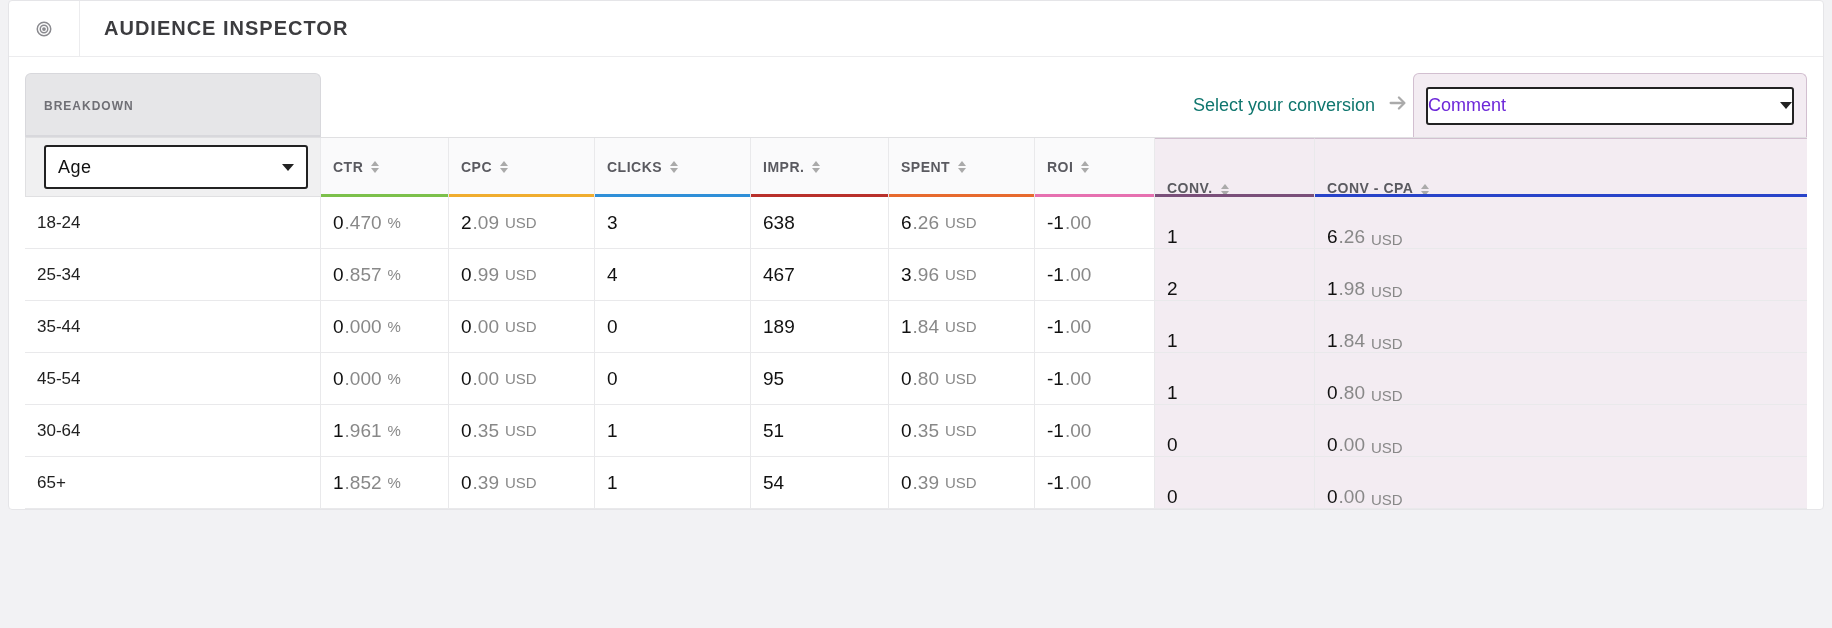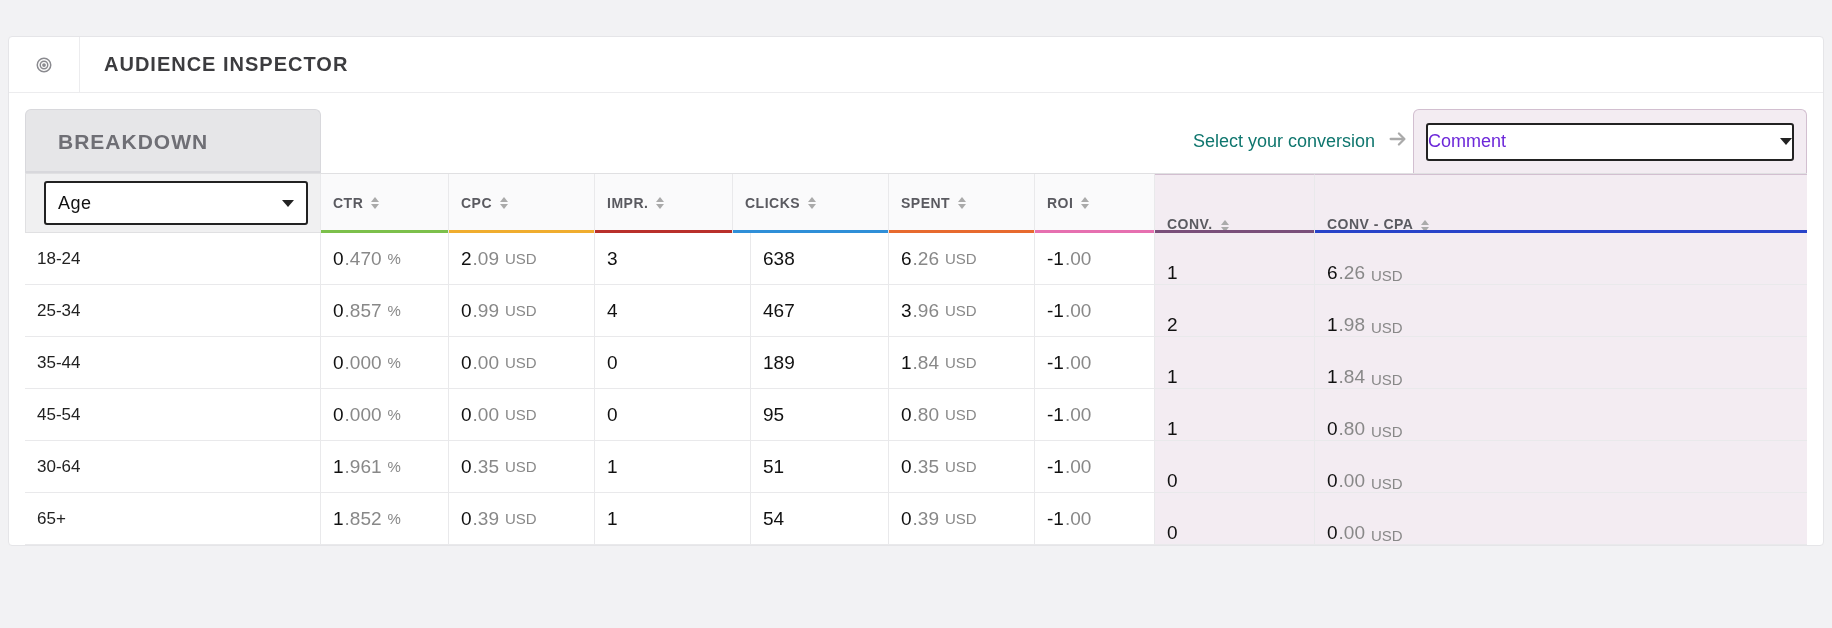--- a/index.html
+++ b/index.html
@@ -6,21 +6,20 @@
   html, body {
     margin: 0; padding: 0;
     font-family: "Helvetica Neue", Helvetica, Arial, sans-serif;
     background: #f2f2f4;
     color: #333;
     font-size: 14px;
   }
   .page {
     width: 1832px;
     padding: 0 8px 20px 8px;
-    margin-top: 36px;
   }
   .panel {
     background: #fff;
     border: 1px solid #e5e5e8;
     border-radius: 4px;
   }
   
   .panel-header {
     display: flex;
     align-items: center;
@@ -73,22 +72,22 @@
   .controls-row { height: 64px; }
   .breakdown-tab {
     background: #e6e6e8;
     border: 1px solid #d8d8dc;
     border-bottom: none;
     border-top-left-radius: 6px;
     border-top-right-radius: 6px;
     box-shadow: inset 0 -2px 0 #d8d8dc;
     height: 64px;
     display: flex; align-items: center;
-    padding-left: 32px;
-    font-size: 21px;
+    padding-left: 18px;
+    font-size: 12px;
     font-weight: 700;
     letter-spacing: 1px;
     color: #6f6f75;
   }
   .controls-spacer {
     flex: 1 1 auto;
     display: flex;
     justify-content: flex-end;
     align-items: center;
     padding-right: 4px;
@@ -277,35 +276,35 @@
           <span class="underline ul-ctr"></span>
         </div>
         <div class="col col-cpc">
           <span>CPC</span>
           <span class="sort-icon">
               <span class="up"></span>
               <span class="down"></span>
             </span>
           <span class="underline ul-cpc"></span>
         </div>
+        <div class="col col-clicks">
+          <span>CLICKS</span>
+          <span class="sort-icon">
+              <span class="up"></span>
+              <span class="down"></span>
+            </span>
+          <span class="underline ul-clicks"></span>
+        </div>
         <div class="col col-impr">
           <span>IMPR.</span>
           <span class="sort-icon">
               <span class="up"></span>
               <span class="down"></span>
             </span>
           <span class="underline ul-impr"></span>
-        </div>
-        <div class="col col-clicks">
-          <span>CLICKS</span>
-          <span class="sort-icon">
-              <span class="up"></span>
-              <span class="down"></span>
-            </span>
-          <span class="underline ul-clicks"></span>
         </div>
         <div class="col col-spent">
           <span>SPENT</span>
           <span class="sort-icon">
               <span class="up"></span>
               <span class="down"></span>
             </span>
           <span class="underline ul-spent"></span>
         </div>
         <div class="col col-roi">

